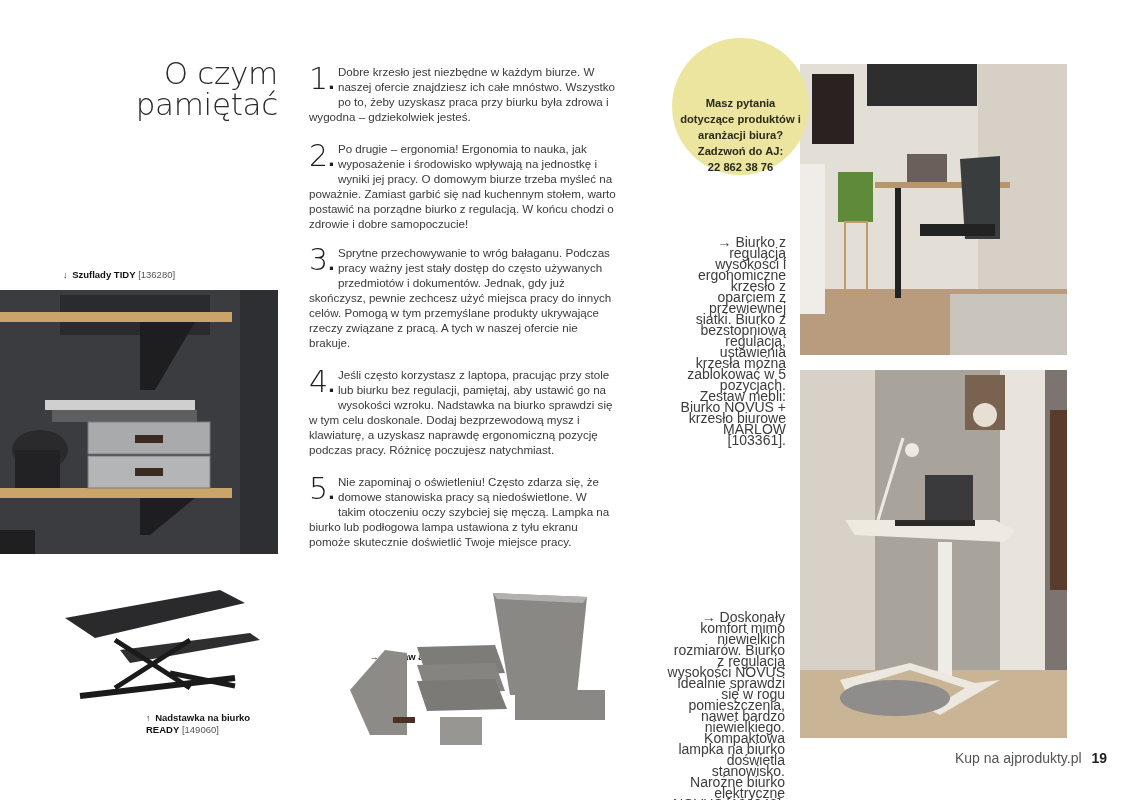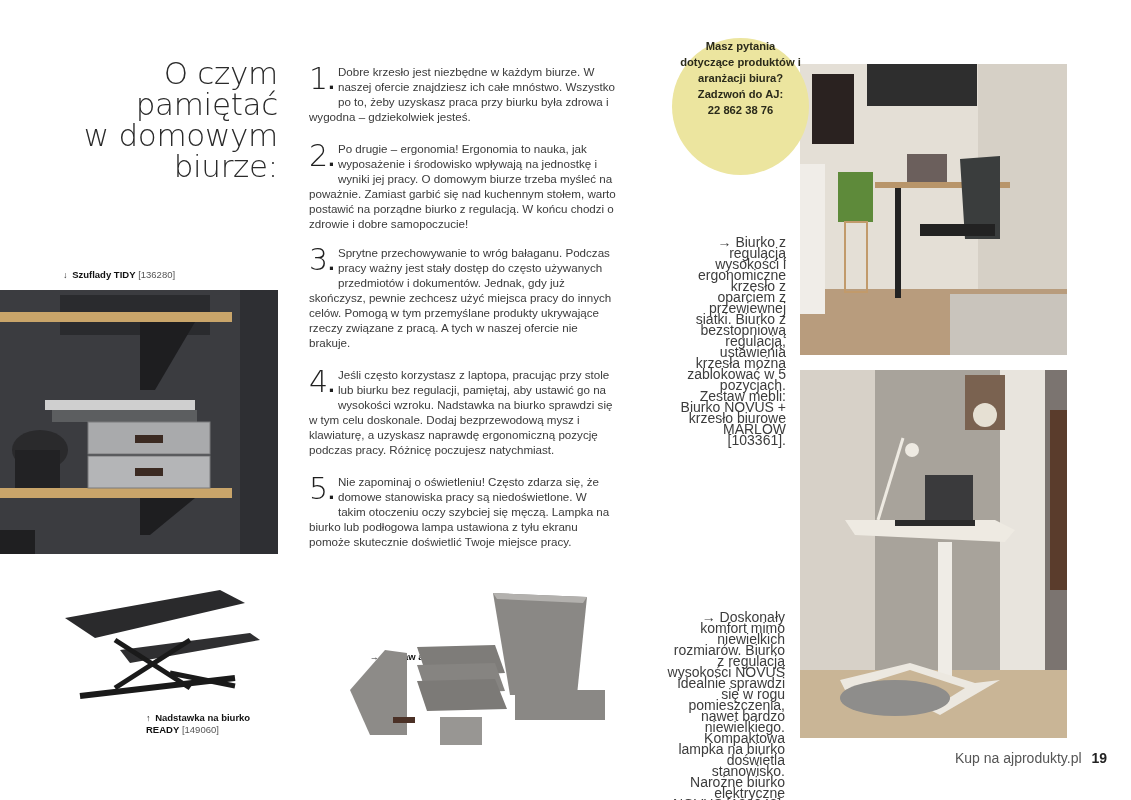--- a/index.html
+++ b/index.html
@@ -34,41 +34,40 @@
   .side-note {
     position: absolute; font-size: 14px; line-height: 11px; color: #3c3c3c;
     text-align: right;
   }
   .note-1 { left: 672px; top: 237px; width: 114px; }
   .note-2 { left: 666px; top: 612px; width: 119px; }
 
   .circle {
     position: absolute; left: 672px; top: 38px; width: 137px; height: 137px;
     border-radius: 50%; background: #ece59f; z-index: 3;
-    display: flex; align-items: flex-start; justify-content: center; text-align: center;
+    display: flex; align-items: flex-end; justify-content: center; text-align: center;
   }
   .circle-text { font-size: 11.2px; line-height: 16px; font-weight: 700; color: #2a2a1a; padding: 0 4px; }
 
   .photo { position: absolute; overflow: hidden; }
   .photo-shelf { left: 0; top: 290px; width: 278px; height: 264px; background: #3a3b3f; }
   .photo-office { left: 800px; top: 64px; width: 267px; height: 291px; background: #e7e2da; }
   .photo-corner { left: 800px; top: 370px; width: 267px; height: 368px; background: #a9a49c; }
   .product { position: absolute; }
   .prod-riser { left: 50px; top: 578px; width: 230px; height: 125px; }
   .prod-tidy { left: 345px; top: 585px; width: 265px; height: 160px; }
 
   .footer { position: absolute; left: 955px; top: 750px; font-size: 14px; color: #555; }
   .footer .page { font-weight: 700; color: #222; margin-left: 6px; }
 </style>
 </head>
 <body>
 
 <div class="title">
   <div>O czym pamiętać</div>
-  <div>w domowym biurze:</div>
 </div>
 
 <div class="tips">
   <div class="tip">
     <span class="num"><span>1</span><span class="dot">.</span></span>
     <span>Dobre krzesło jest niezbędne w każdym biurze. W naszej ofercie znajdziesz ich całe mnóstwo. Wszystko po to, żeby uzyskasz praca przy biurku była zdrowa i wygodna – gdziekolwiek jesteś.</span>
   </div>
   <div class="tip">
     <span class="num"><span>2</span><span class="dot">.</span></span>
     <span>Po drugie – ergonomia! Ergonomia to nauka, jak wyposażenie i środowisko wpływają na jednostkę i wyniki jej pracy. O domowym biurze trzeba myśleć na poważnie. Zamiast garbić się nad kuchennym stołem, warto postawić na porządne biurko z regulacją. W końcu chodzi o zdrowie i dobre samopoczucie!</span>

